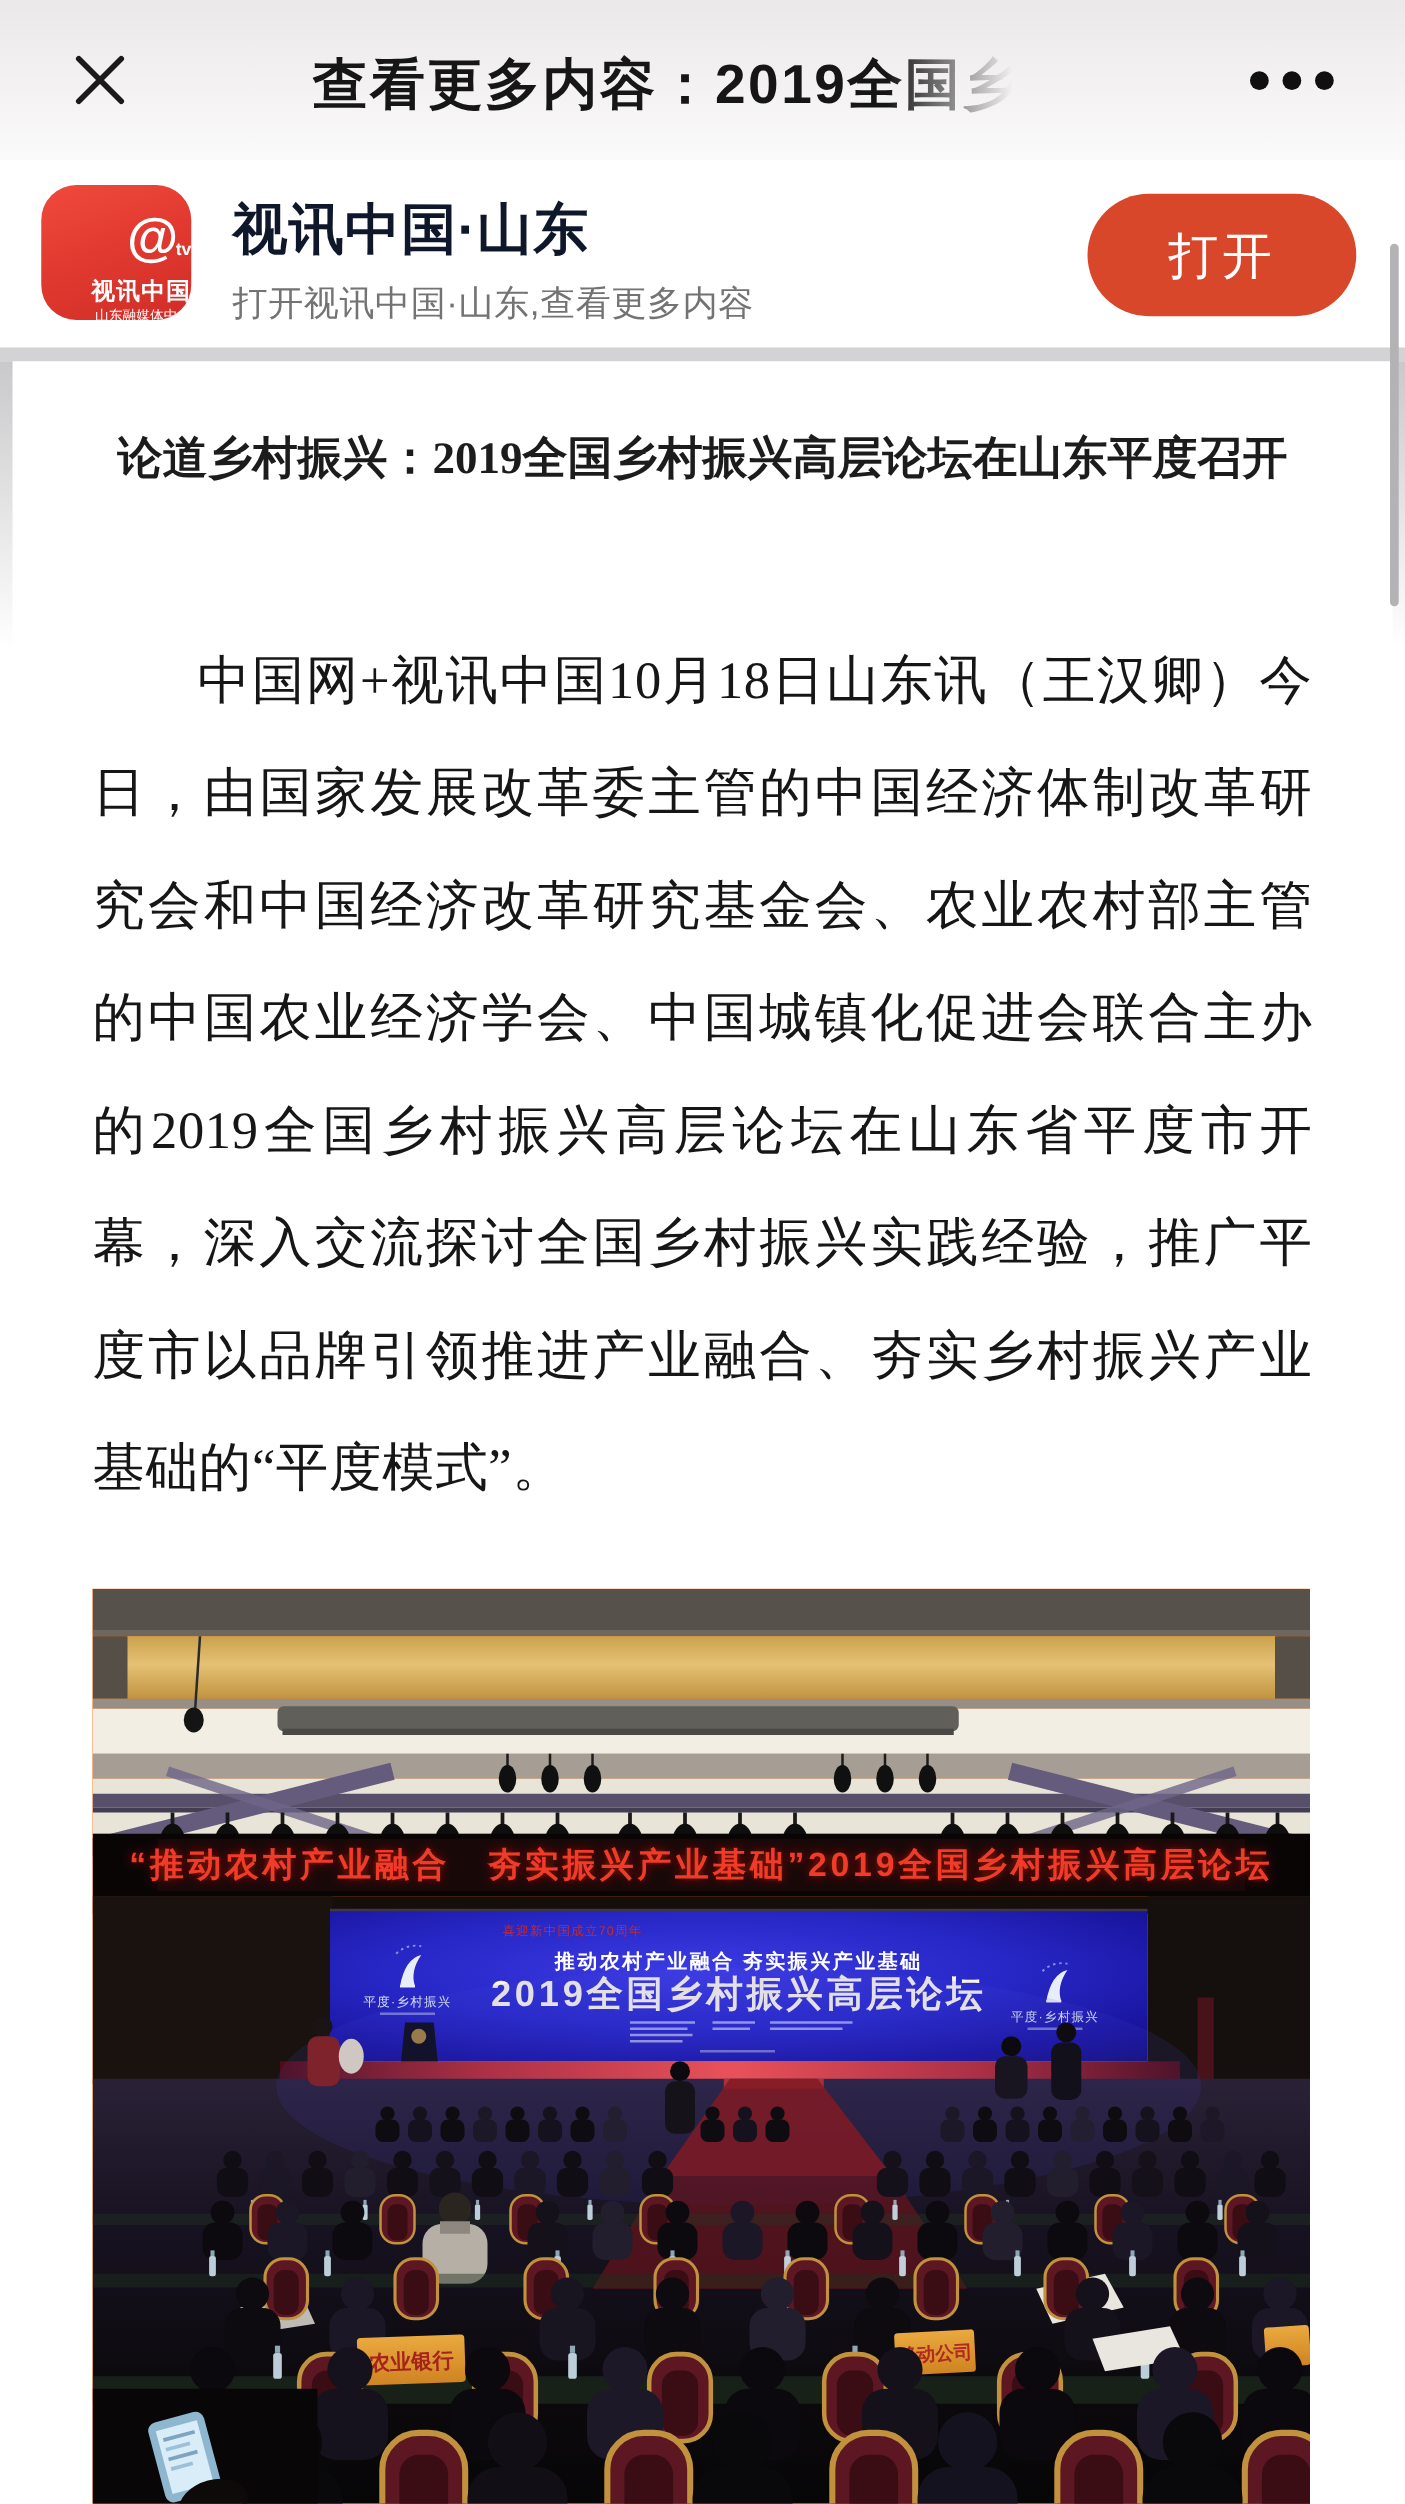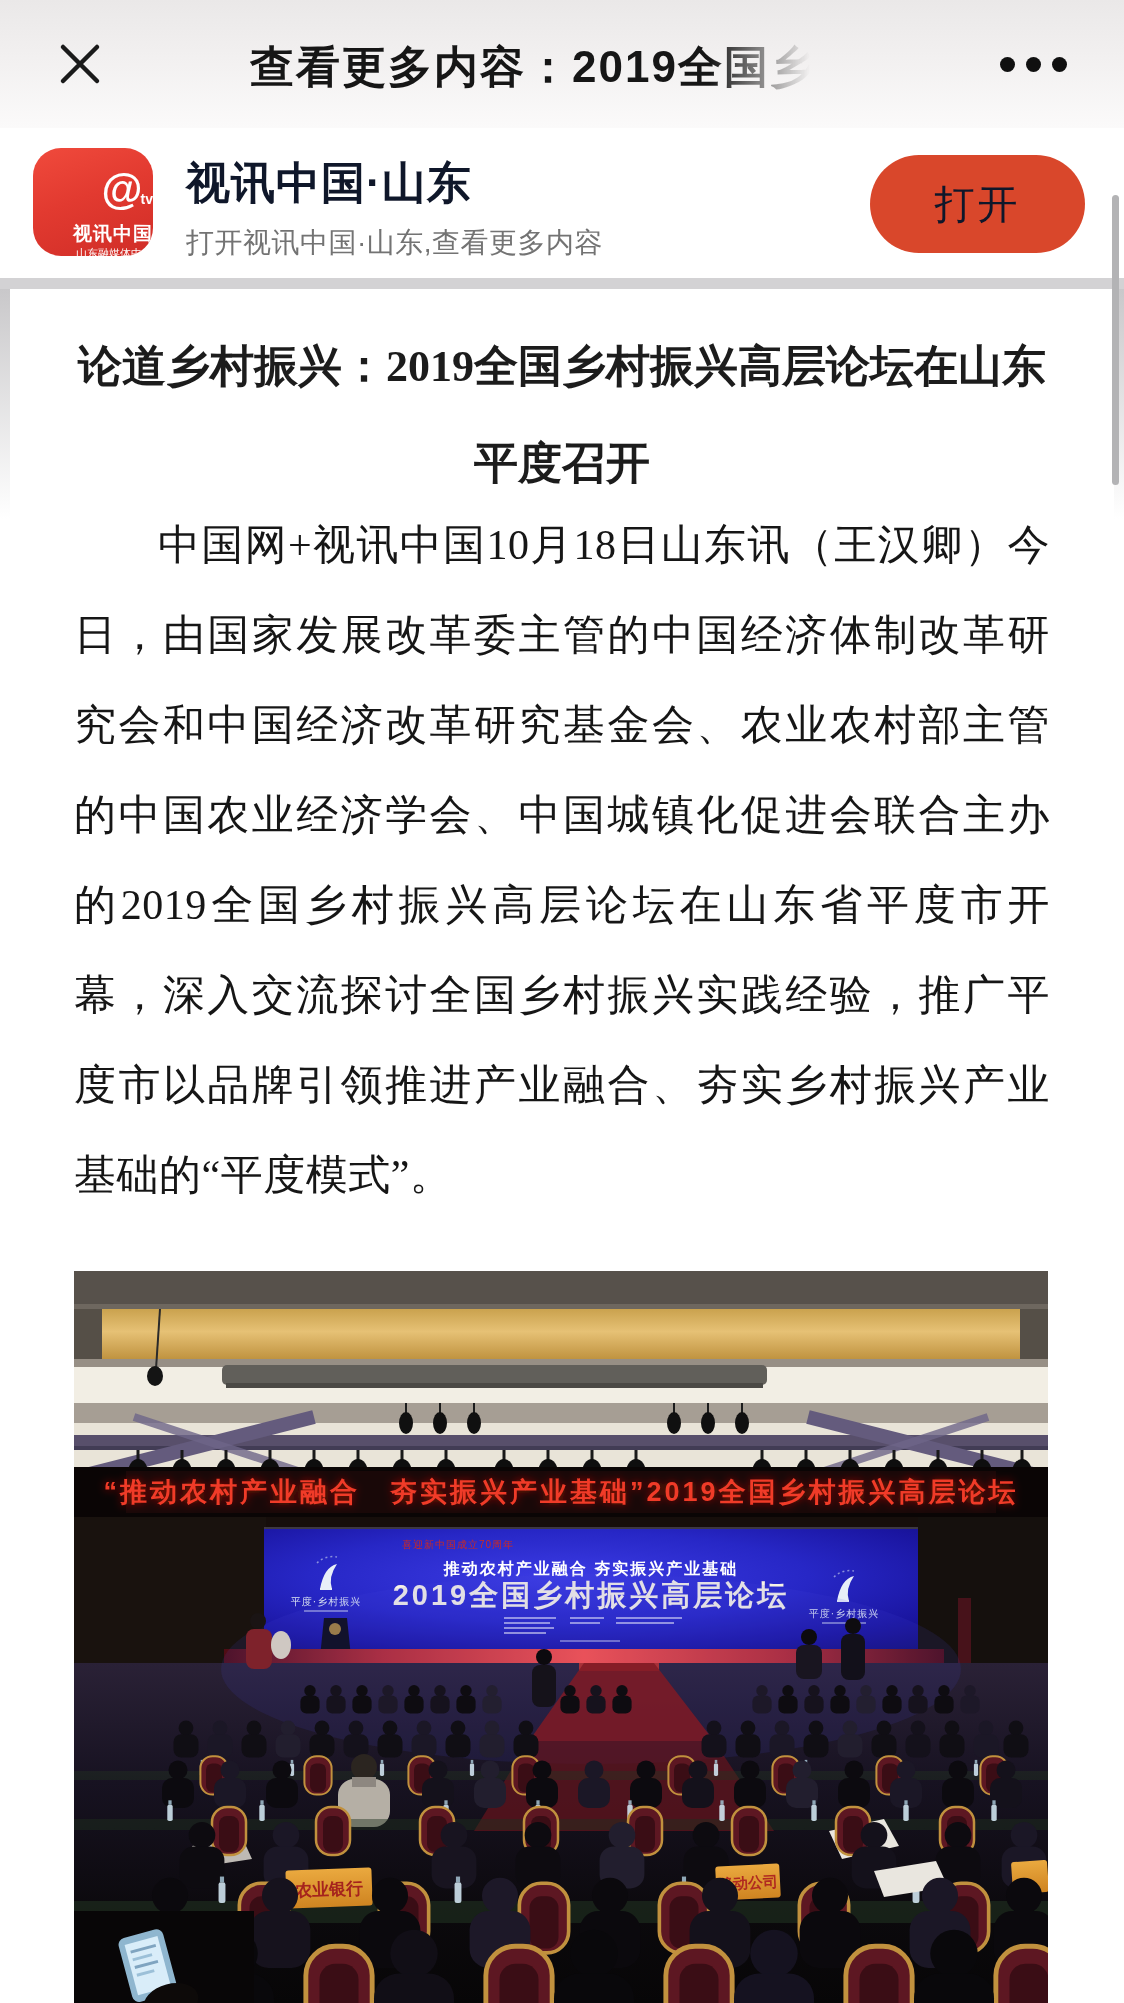--- a/index.html
+++ b/index.html
@@ -30,31 +30,31 @@
     color:#fff;text-align:right;overflow:hidden;padding-top:20px;box-sizing:border-box;
   }
   .logo-at{font-size:42px;font-weight:bold;line-height:44px;}
   .logo-tv{font-size:14px;font-weight:bold;margin-left:-2px;}
   .logo-name{font-size:19px;font-weight:bold;letter-spacing:1px;line-height:26px;}
   .logo-org{font-size:11px;line-height:15px;font-family:Liberation Mono, monospace;}
   .account-name{position:absolute;left:186px;top:26px;font-size:44px;font-weight:bold;color:#0f172a;letter-spacing:1px;}
   .account-desc{position:absolute;left:186px;top:96px;font-size:28px;color:#737373;letter-spacing:0.5px;}
   .open-btn{
     position:absolute;left:870px;top:27px;width:215px;height:98px;border:none;border-radius:49px;
-    background:#d9472b;color:#0f172a;font-size:40px;letter-spacing:3px;cursor:pointer;
+    background:#d9472b;color:#ffffff;font-size:40px;letter-spacing:3px;cursor:pointer;
     display:flex;align-items:center;justify-content:center;font-family:"Liberation Sans",sans-serif;
   }
   .scrollbar{position:absolute;left:1112px;top:195px;width:7px;height:290px;border-radius:4px;background:#b3b3b5;z-index:6;}
   .sep-strip{position:absolute;left:0;top:278px;width:1124px;height:11px;background:#d3d2d4;}
   .edge{position:absolute;top:289px;width:10px;height:230px;background:linear-gradient(180deg,#c9c8ca 0%,rgba(201,200,202,0) 100%);}
   .edge-l{left:0;} .edge-r{right:0;}
   
   .article-title{
     position:absolute;left:74px;top:318px;width:976px;margin:0;text-align:center;
-    font-family:"Liberation Serif", serif;font-size:44px;line-height:97px;font-weight:600;color:#1c1c1c;
+    font-family:"Liberation Serif", serif;font-size:36px;line-height:97px;font-weight:600;color:#1c1c1c;
   }
   .article-body{
     position:absolute;left:74px;top:500px;width:976px;margin:0;
     font-family:"Liberation Serif", serif;font-size:42px;line-height:90px;color:#161616;
     text-align:justify;text-indent:2em;letter-spacing:0.5px;
   }
   
   .photo{position:absolute;left:74px;top:1271px;width:974px;height:753px;margin:0;overflow:hidden;background:#f97316;}
   .svgtxt{font-family:"Liberation Sans", sans-serif;}
 </style>

